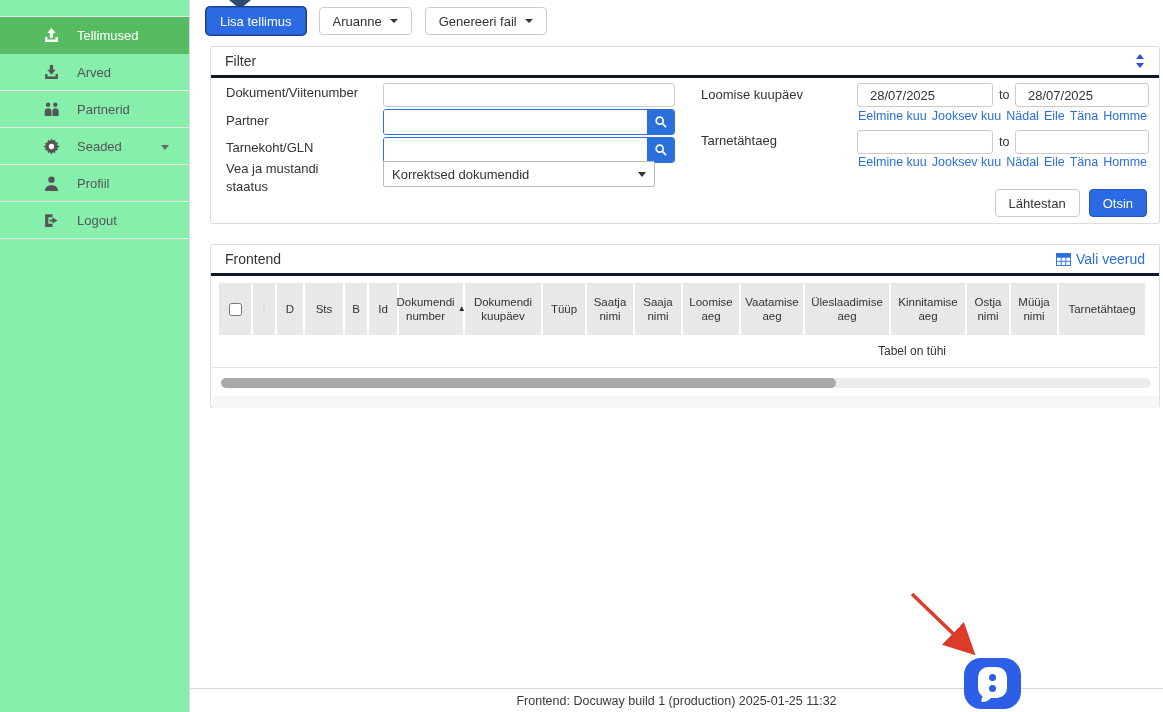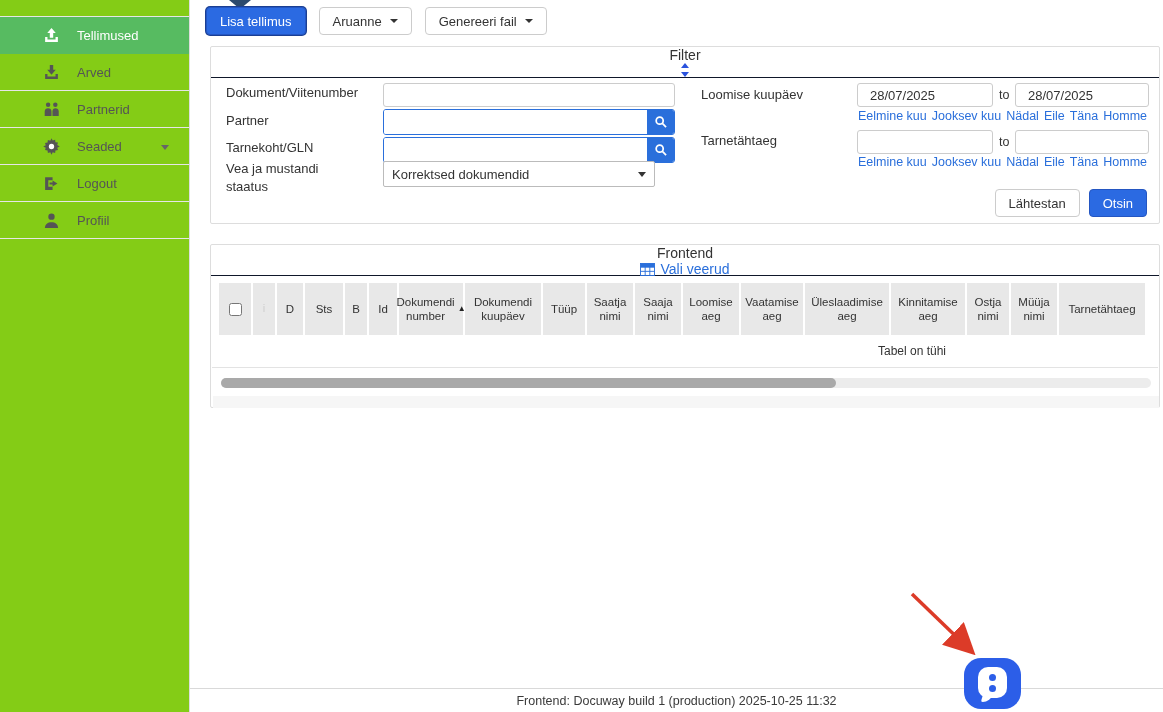--- a/index.html
+++ b/index.html
@@ -2,41 +2,41 @@
 <html><head>
 <meta charset="utf-8">
 <style>
   * { box-sizing: border-box; margin: 0; padding: 0; }
   html,body { width:1163px; height:712px; }
   body {
     position: relative; overflow: hidden; background: #fff;
     font-family: "Liberation Sans", sans-serif; font-size: 13px; color: #333;
   }
   
-  .sidebar { position:absolute; left:0; top:0; width:190px; height:712px; background:#84cc16; border-right:1px solid #ddd; }
+  .sidebar { position:absolute; left:0; top:0; width:190px; height:712px; background:#86efac; border-right:1px solid #ddd; }
   .side-list { margin-top:16px; border-top:1px solid #e6e6e6; }
   .side-item { display:flex; align-items:center; height:37px; padding-left:43px; border-bottom:1px solid #e6e6e6; color:#555; cursor:pointer; position:relative; }
   .side-item .icon { width:17px; height:17px; margin-right:17px; display:inline-flex; }
   .side-item .icon svg { width:17px; height:17px; fill:#555; }
   .side-item.active { background:#57bb61; color:#fff; border-color:#57bb61; }
   .side-item.active .icon svg { fill:#fff; }
   .side-caret { position:absolute; right:20px; top:17px; width:0; height:0;
     border-left:4px solid transparent; border-right:4px solid transparent; border-top:5px solid #666; }
   
   .toolbar { position:absolute; left:206px; top:7px; display:flex; gap:13px; }
   .btn { display:inline-flex; align-items:center; height:28px; padding:0 13px; border-radius:4px;
     background:#fff; border:1px solid #ccc; color:#333; font-size:13px; cursor:pointer; }
   .btn.primary { background:#2b6ae2; border-color:#2456c2; color:#fff; box-shadow:0 0 0 1px #1b3f93; }
   .btn .bcaret { width:0; height:0; margin-left:8px; border-left:4px solid transparent; border-right:4px solid transparent; border-top:4px solid #333; }
   .tooltip-arrow { position:absolute; left:229px; top:0; width:0; height:0;
     border-left:11px solid transparent; border-right:11px solid transparent; border-top:9px solid #2c4a6e; }
   
   .panel { position:absolute; left:210px; width:950px; background:#fff; border:1px solid #ddd; border-radius:2px; }
-  .panel-header { height:31px; padding:0 14px; border-bottom:1px solid #0f172a;
-    display:flex; align-items:center; justify-content:space-between; font-size:14px; color:#333;flex-direction:column; }
+  .panel-header { height:31px; padding:0 14px; border-bottom:3px solid #0f172a;
+    display:flex; align-items:center; justify-content:space-between; font-size:14px; color:#333; }
   #filter-panel { top:46px; height:178px; }
   .f-label { position:absolute; color:#333; font-size:13px; }
   .f-input { position:absolute; height:24px; border:1px solid #ccc; border-radius:3px; padding:0 6px; font-size:13px; color:#333; font-family:inherit; background:#fff; }
   .igroup { position:absolute; display:flex; height:26px; border:1px solid #2a6fdb; border-radius:3px; overflow:hidden; }
   .igroup input { flex:1; border:none; outline:none; padding:0 6px; font-size:13px; font-family:inherit; }
   .igroup .addon { width:27px; background:#2a6fdb; display:flex; align-items:center; justify-content:center; cursor:pointer; }
   .selwrap { position:absolute; height:26px; border:1px solid #bbb; border-radius:2px; background:#fff; display:flex; align-items:center; padding:0 8px; justify-content:space-between; cursor:pointer; }
   .selwrap .chev { width:0; height:0; border-left:4px solid transparent; border-right:4px solid transparent; border-top:5px solid #333; }
   .ql { position:absolute; right:12px; font-size:12.5px; white-space:nowrap; }
   .ql a { color:#2a6fdb; text-decoration:none; margin-left:5px; cursor:pointer; }
@@ -108,34 +108,34 @@
             <path d="M8 .2l1.1 2.1 2.3-.7.3 2.4 2.4.3-.7 2.3L15.8 8l-2.4 1.1.7 2.3-2.4.3-.3 2.4-2.3-.7L8 15.8 6.9 13.4l-2.3.7-.3-2.4-2.4-.3.7-2.3L.2 8l2.4-1.1-.7-2.3 2.4-.3.3-2.4 2.3.7z"></path>
             <circle cx="8" cy="8" r="2.5" fill="#fff"></circle>
           </svg>
         </span>
         <span>Seaded</span>
         <span class="side-caret"></span>
       </div>
       <div class="side-item">
         <span class="icon">
           <svg viewBox="0 0 16 16">
+            <circle cx="8" cy="4.4" r="3"></circle>
+            <path d="M1.8 15c0-3.6 2.8-5.4 6.2-5.4s6.2 1.8 6.2 5.4z"></path>
+          </svg>
+        </span>
+        <span>Profiil</span>
+      </div>
+      <div class="side-item">
+        <span class="icon">
+          <svg viewBox="0 0 16 16">
             <path d="M2 2h7v3H5v6h4v3H2z"></path>
             <path d="M9 5.2L13.6 8 9 10.8V9H6.2V7H9z"></path>
           </svg>
         </span>
         <span>Logout</span>
-      </div>
-      <div class="side-item">
-        <span class="icon">
-          <svg viewBox="0 0 16 16">
-            <circle cx="8" cy="4.4" r="3"></circle>
-            <path d="M1.8 15c0-3.6 2.8-5.4 6.2-5.4s6.2 1.8 6.2 5.4z"></path>
-          </svg>
-        </span>
-        <span>Profiil</span>
       </div>
     </nav>
 </aside>
 
 <div class="tooltip-arrow"></div>
 
 <div class="toolbar" id="toolbar">
     <button class="btn primary">
       <span>Lisa tellimus</span>
     </button>
@@ -285,21 +285,21 @@
   <div class="empty-row">
     <div class="empty-text">Tabel on tühi</div>
   </div>
   <div class="hscroll">
     <div class="thumb"></div>
   </div>
   <div class="tfoot-band"></div>
 </section>
 
 <div class="footer-line"></div>
-<div class="footer-text">Frontend: Docuway build 1 (production) 2025-10-25 11:32</div>
+<div class="footer-text">Frontend: Docuway build 1 (production) 2025-01-25 11:32</div>
 
 <svg class="annot-arrow" width="92" height="84" viewBox="0 0 92 84">
   <defs>
     <marker id="ah" markerWidth="9" markerHeight="9" refX="6" refY="4.5" orient="auto">
       <path d="M0 0L9 4.5L0 9z" fill="#dc3b28"></path>
     </marker>
   </defs>
   <line x1="14" y1="10" x2="70" y2="64" stroke="#dc3b28" stroke-width="3.5" marker-end="url(#ah)"></line>
 </svg>
 

